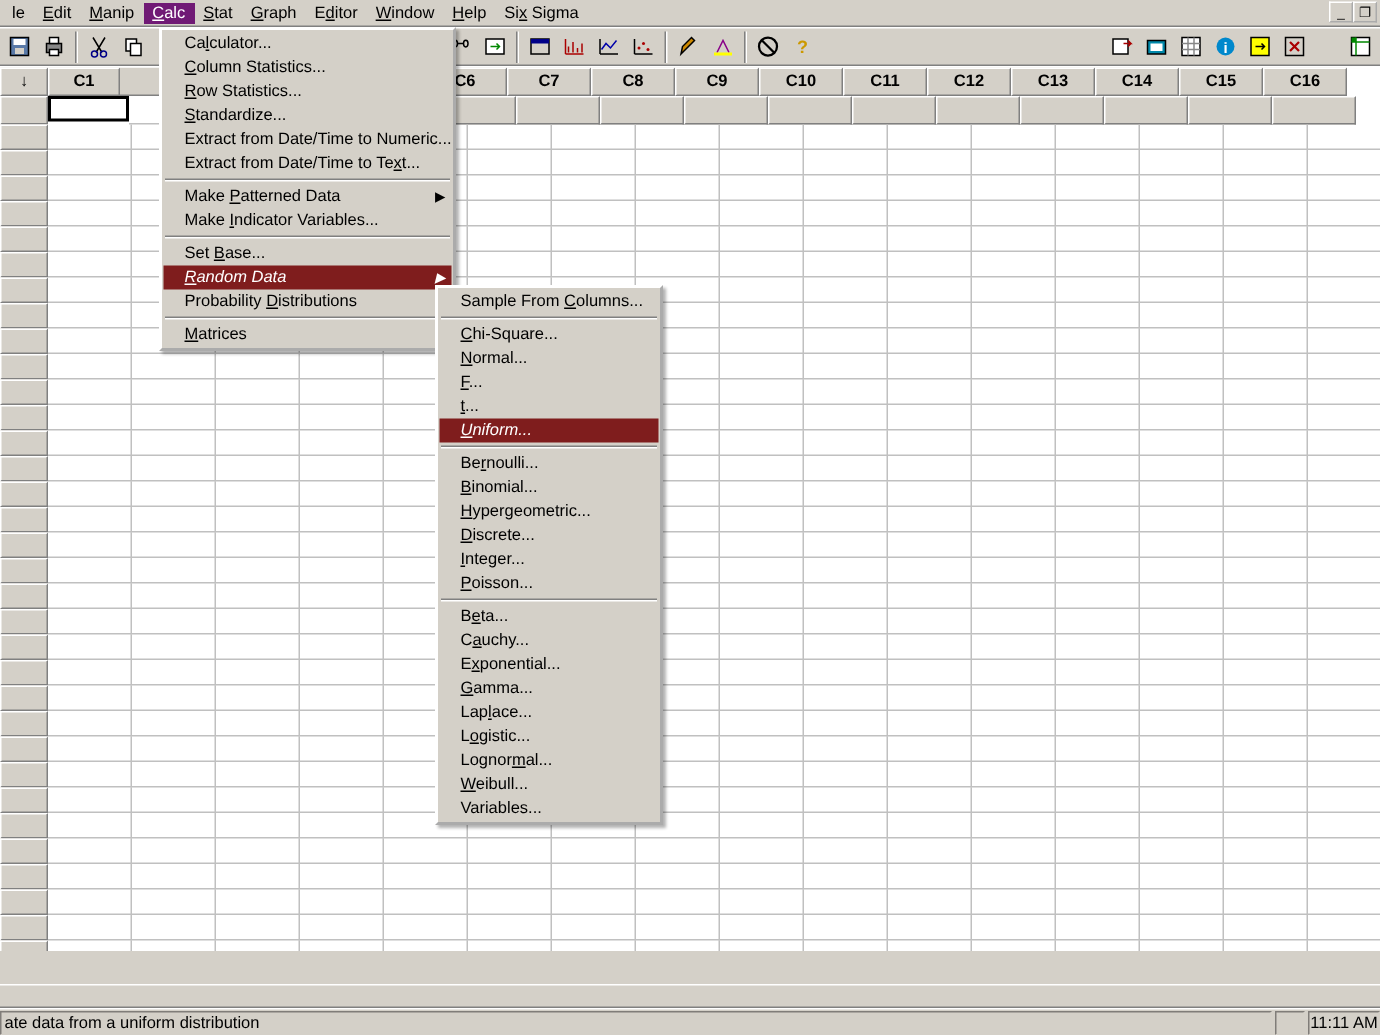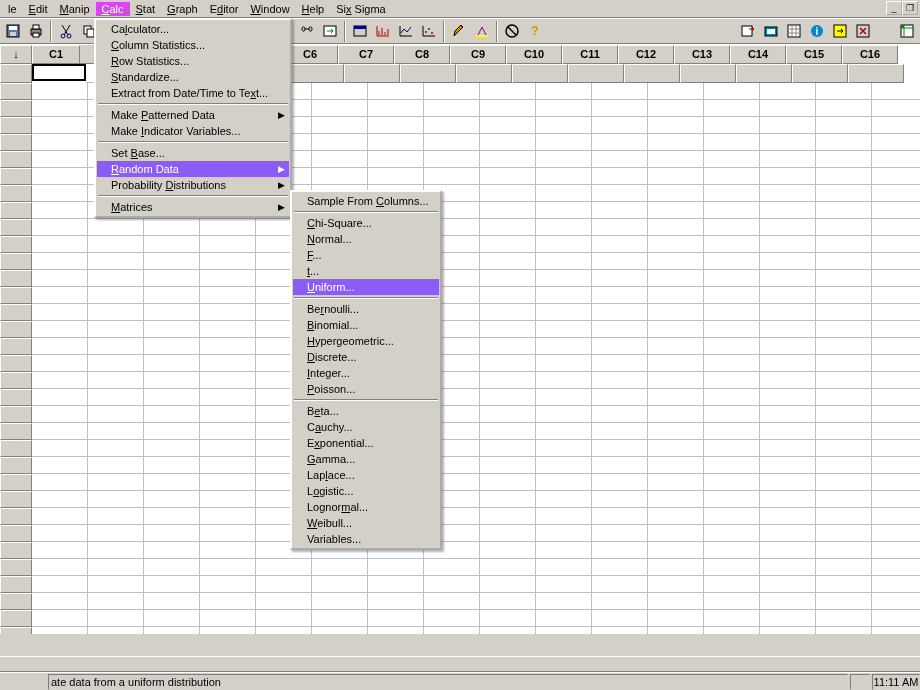--- a/index.html
+++ b/index.html
@@ -19,21 +19,21 @@
   background: #d4d0c8;
   padding: 0 2px;
   border-bottom: 1px solid #808080;
 }
 .menubar-item {
   padding: 1px 6px;
   cursor: default;
   font-size: 11px;
 }
 .menubar-item.active {
-  background: #d946ef;
+  background: #701a75;
   color: #fff;
 }
 .menubar-item u { text-decoration: underline; }
 .toolbar {
   display: flex;
   align-items: center;
   height: 26px;
   background: #d4d0c8;
   border-top: 1px solid #fff;
   border-bottom: 1px solid #808080;
@@ -69,37 +69,37 @@
 .rowhead { width:32px; background:#d4d0c8; border:1px solid #808080; border-top-color:#fff; border-left-color:#fff; flex-shrink:0;}
 .cell { width:56px; height:17px; border-right:1px solid #c0c0c0; border-bottom:1px solid #c0c0c0; flex-shrink:0;}
 .dropdown {
   position:absolute;
   background:#d4d0c8;
   border:2px outset #fff;
   box-shadow: 2px 2px 2px rgba(0,0,0,0.3);
   z-index:100;
   padding:1px;
 }
-.calc-menu { left:94px; top:18px; width:198px; }
+.calc-menu { left:106px; top:18px; width:198px; }
 .sub-menu { left:290px; top:190px; width:152px; }
 .mitem {
   padding:2px 20px 2px 14px; font-size:11px; cursor:default;
   position:relative; white-space:nowrap;
 }
-.mitem.hl { background:#8b5cf6; color:#fff; }
+.mitem.hl { background:#7f1d1d; color:#fff;font-style:italic; }
 .mitem u { text-decoration: underline; }
 .msep { height:1px; border-top:1px solid #808080; border-bottom:1px solid #fff; margin:2px 1px; }
 .arrow { position:absolute; right:4px; top:3px; font-size:9px;}
 .statusbar {
   position:absolute; bottom:0; left:0; right:0; height:34px;
   background:#d4d0c8;
 }
 .session-bar{ height:16px; border-top:1px solid #fff; border-bottom:1px solid #808080; background:#d4d0c8;}
 .status-row{ display:flex; height:18px; align-items:center; border-top:1px solid #fff;}
-.status-text{ flex:1; padding-left:2px; font-size:11px; height:16px; line-height:15px; border:1px inset #d4d0c8; background:#d4d0c8;margin-left:48px;}
+.status-text{ flex:1; padding-left:2px; font-size:11px; height:16px; line-height:15px; border:1px inset #d4d0c8; background:#d4d0c8;}
 .status-time{ width:48px; text-align:center; border:1px inset #d4d0c8; height:16px; line-height:15px; font-size:11px; margin-left:2px;}
 .status-gap{ width:20px; border:1px inset #d4d0c8; height:16px; margin-left:2px;}
 </style>
 </head>
 <body>
 
 <div class="menubar">
   <span class="menubar-item"><span>le</span></span>
   <span class="menubar-item"><u>E</u>dit</span>
   <span class="menubar-item"><u>M</u>anip</span>
@@ -936,20 +936,21 @@
         <div class="cell"></div>
       </div>
     </div>
 </div>
 
 <div class="dropdown calc-menu">
   <div class="mitem">Ca<u>l</u>culator...</div>
   <div class="mitem"><u>C</u>olumn Statistics...</div>
   <div class="mitem"><u>R</u>ow Statistics...</div>
   <div class="mitem"><u>S</u>tandardize...</div>
+  <div class="mitem">Extract from Date/Time to Numeric...</div>
   <div class="mitem">Extract from Date/Time to Te<u>x</u>t...</div>
   <div class="msep"></div>
   <div class="mitem">Make <u>P</u>atterned Data<span class="arrow">▶</span></div>
   <div class="mitem">Make <u>I</u>ndicator Variables...</div>
   <div class="msep"></div>
   <div class="mitem">Set <u>B</u>ase...</div>
   <div class="mitem hl"><u>R</u>andom Data<span class="arrow">▶</span></div>
   <div class="mitem">Probability <u>D</u>istributions<span class="arrow">▶</span></div>
   <div class="msep"></div>
   <div class="mitem"><u>M</u>atrices<span class="arrow">▶</span></div>

